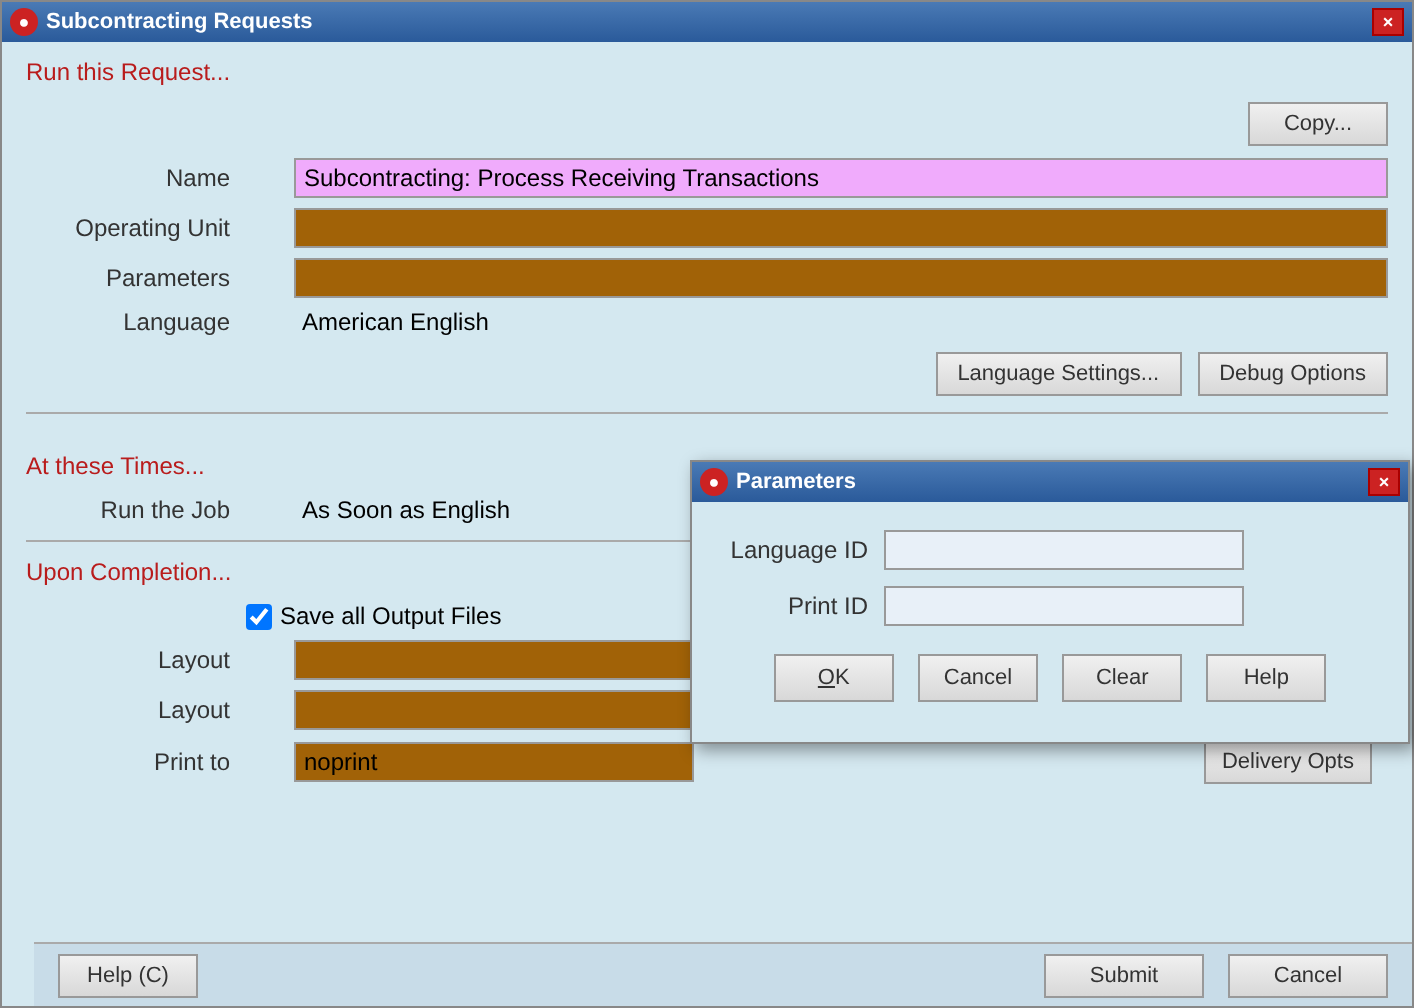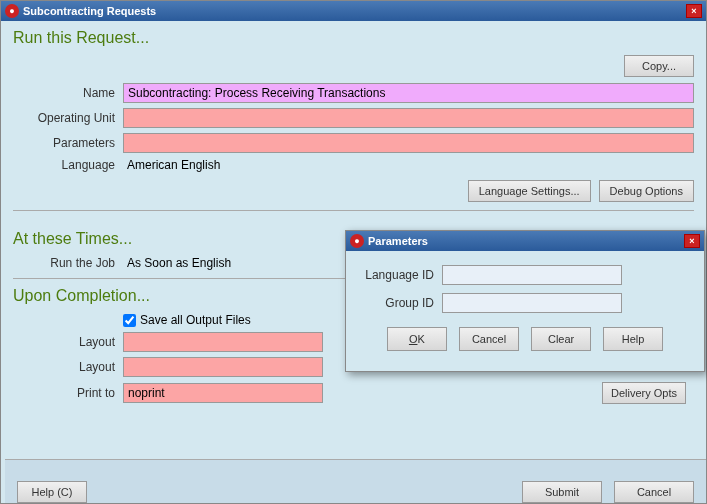--- a/index.html
+++ b/index.html
@@ -65,51 +65,52 @@
       justify-content: center;
       cursor: pointer;
     }
 
     .window-body {
       padding: 8px 12px;
       background: #d4e8f0;
     }
 
     .section-header {
-      font-size: 16px;
-      color: #4d7c0f;
+      font-size: 12px;
+      color: #b91c1c;
       margin-bottom: 8px;
       font-weight: normal;
     }
 
     .copy-btn-row {
       display: flex;
       justify-content: flex-end;
       margin-bottom: 6px;
     }
 
     .form-row {
       display: flex;
       align-items: center;
       margin-bottom: 5px;
+      gap: 24px;
     }
 
     .form-label {
       width: 110px;
       text-align: right;
       padding-right: 8px;
       color: #333;
       font-size: 12px;
     }
 
     .form-input {
       flex: 1;
       height: 20px;
       border: 1px solid #999;
-      background: #fca5a5;
+      background: #a16207;
       padding: 1px 4px;
       font-size: 12px;
     }
 
     .form-input.highlighted {
       background: #f0abfc;
     }
 
     .btn {
       height: 22px;
@@ -149,27 +150,27 @@
       margin-bottom: 5px;
     }
 
     .checkbox-row input[type="checkbox"] {
       margin-right: 4px;
     }
 
     .bottom-bar {
       position: absolute;
       bottom: 0;
-      left: 4px;
+      left: 16px;
       right: 0;
-      height: 44px;
+      height: 32px;
       background: #c8dce8;
       border-top: 1px solid #aaa;
       display: flex;
-      align-items: flex-end;
+      align-items: center;
       justify-content: space-between;
       padding: 0 12px;
     }
 
     
     .params-dialog {
       position: absolute;
       top: 230px;
       left: 345px;
       width: 360px;
@@ -353,21 +354,21 @@
   </div>
 
   <div class="params-body">
 
     <div class="params-form-row">
       <div class="params-label">Language ID</div>
       <input class="params-input" type="text" value="" style="">
     </div>
 
     <div class="params-form-row">
-      <div class="params-label">Group ID</div>
+      <div class="params-label">Print ID</div>
       <input class="params-input" type="text" value="" style="">
     </div>
 
     <div class="params-btn-row">
       <button class="params-btn"><u>O</u>K</button>
       <button class="params-btn">Cancel</button>
       <button class="params-btn">Clear</button>
       <button class="params-btn">Help</button>
     </div>
   </div>

